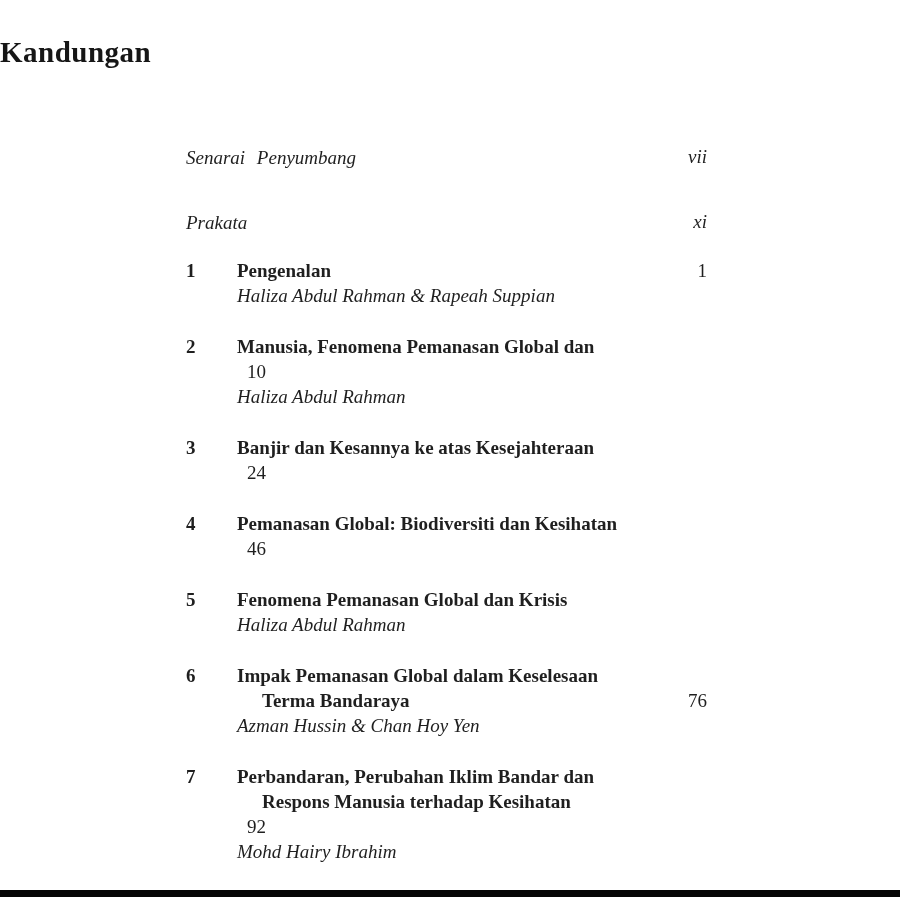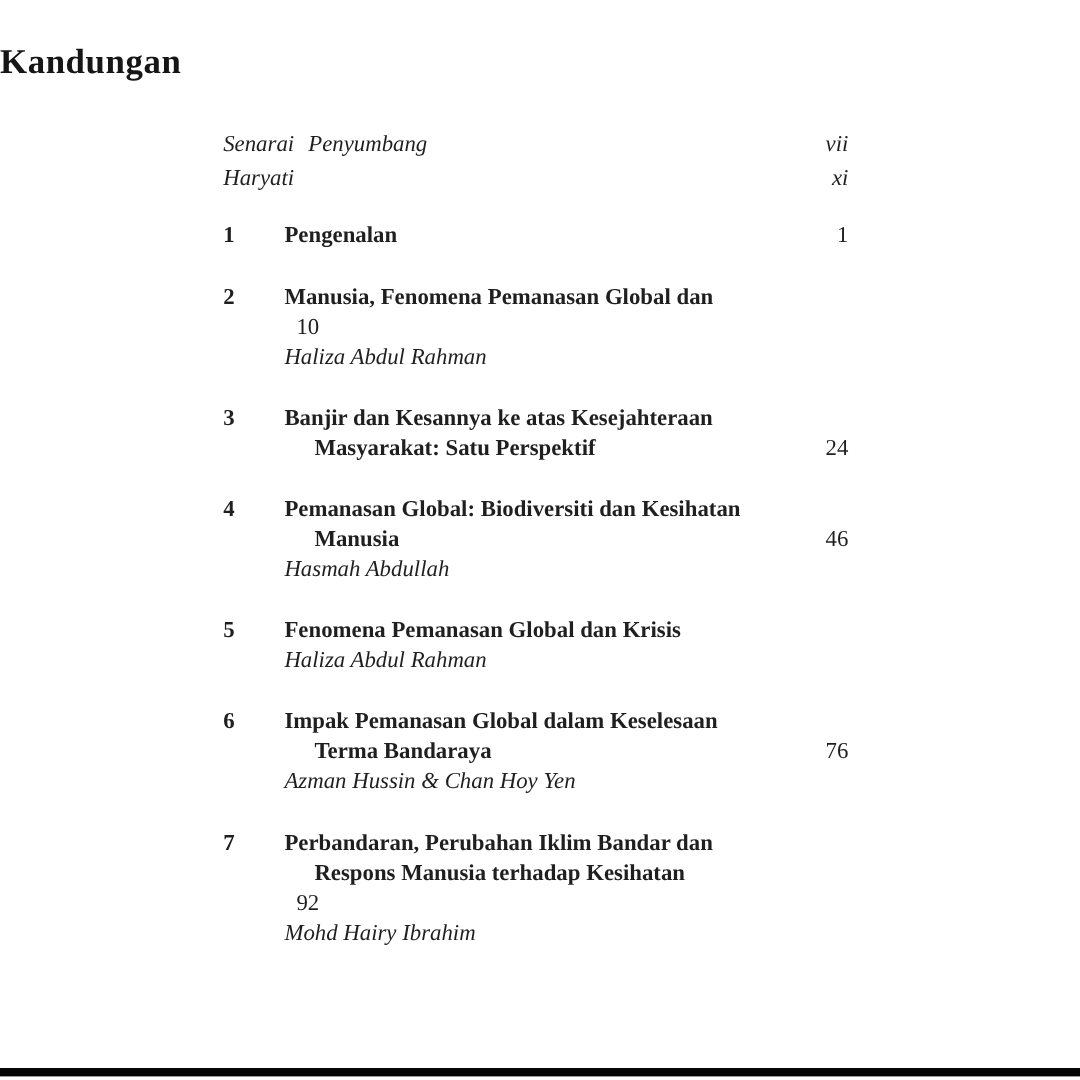--- a/index.html
+++ b/index.html
@@ -37,27 +37,29 @@
     margin-bottom: 21px;
   }
   .fm-row {
     display: flex;
     line-height: 28px;
     font-size: 19px;
     font-style: italic;
   }
   .fm-label {
     flex: 1 1 auto;
+    margin-top: 37px;
   }
   .fm-label.wide-gap {
     word-spacing: 7px;
   }
   .fm-page {
     flex: 0 0 auto;
     text-align: center;
+    margin-top: 36px;
   }
   .entry {
     margin-bottom: 26px;
   }
   .row {
     display: flex;
     line-height: 25px;
     font-size: 19px;
   }
   .num {
@@ -98,31 +100,35 @@
   <h1 class="doc-title">Kandungan</h1>
 
   <div class="content">
 
     <div class="front-matter">
       <div class="fm-row">
         <span class="fm-label wide-gap">Senarai Penyumbang</span>
         <span class="fm-page">vii</span>
       </div>
       <div class="fm-row">
-        <span class="fm-label">Haryati</span>
+        <span class="fm-label">Prakata</span>
         <span class="fm-page">xi</span>
       </div>
     </div>
 
     <div class="entry">
       <div class="row">
         <span class="num">1</span>
         <span class="ttl">Pengenalan</span>
         <span class="pg">1</span>
       </div>
+      <div class="row">
+        <span class="num"></span>
+        <span class="ttl auth">Haliza Abdul Rahman &amp; Rapeah Suppian</span>
+      </div>
     </div>
 
     <div class="entry">
       <div class="row">
         <span class="num">2</span>
         <span class="ttl">Manusia, Fenomena Pemanasan Global dan</span>
       </div>
       <div class="row">
         <span class="num"></span>
         <span class="pg">10</span>
@@ -133,38 +139,32 @@
       </div>
     </div>
 
     <div class="entry">
       <div class="row">
         <span class="num">3</span>
         <span class="ttl">Banjir dan Kesannya ke atas Kesejahteraan</span>
       </div>
       <div class="row">
         <span class="num"></span>
-        <span class="ttl cont">Masyarakat: Satu Perspektif</span>
         <span class="pg">24</span>
       </div>
     </div>
 
     <div class="entry">
       <div class="row">
         <span class="num">4</span>
         <span class="ttl">Pemanasan Global: Biodiversiti dan Kesihatan</span>
       </div>
       <div class="row">
         <span class="num"></span>
-        <span class="ttl cont">Manusia</span>
         <span class="pg">46</span>
-      </div>
-      <div class="row">
-        <span class="num"></span>
-        <span class="ttl auth">Hasmah Abdullah</span>
       </div>
     </div>
 
     <div class="entry">
       <div class="row">
         <span class="num">5</span>
         <span class="ttl">Fenomena Pemanasan Global dan Krisis</span>
       </div>
       <div class="row">
         <span class="num"></span>

